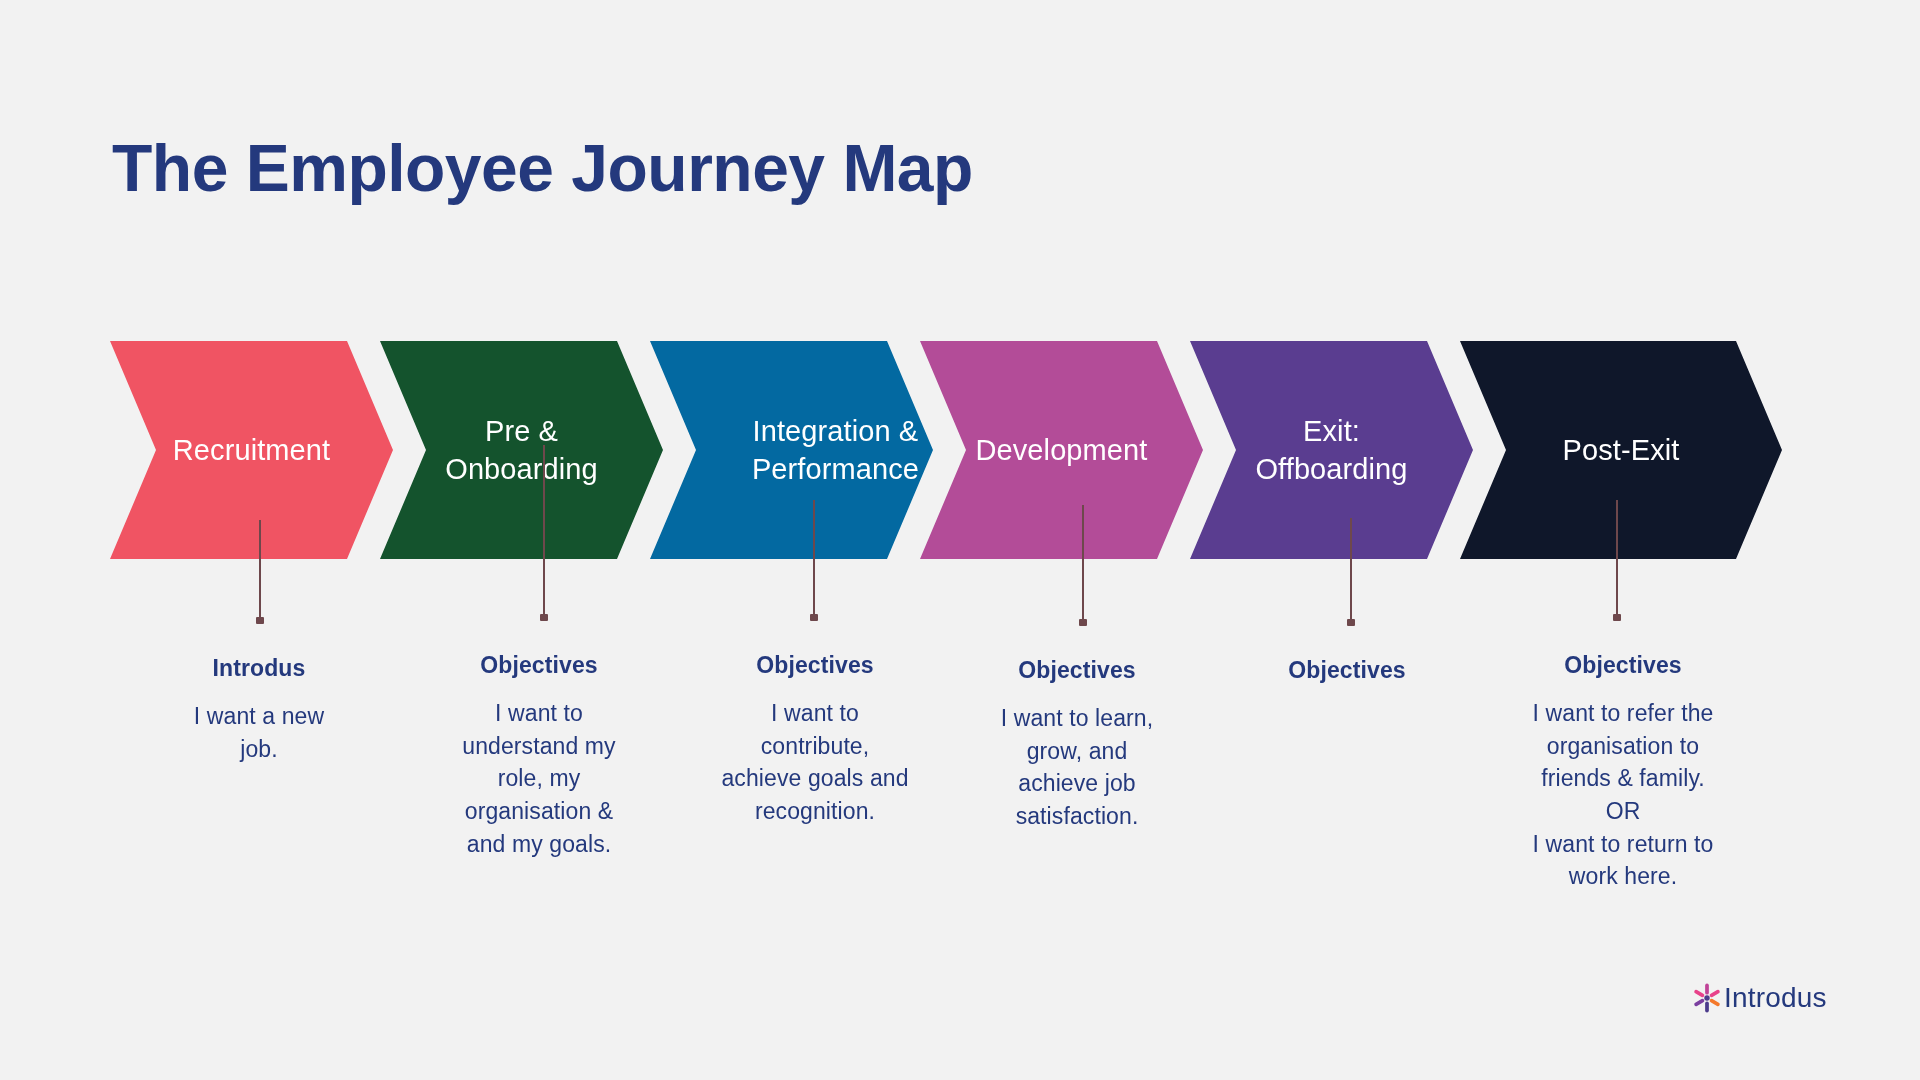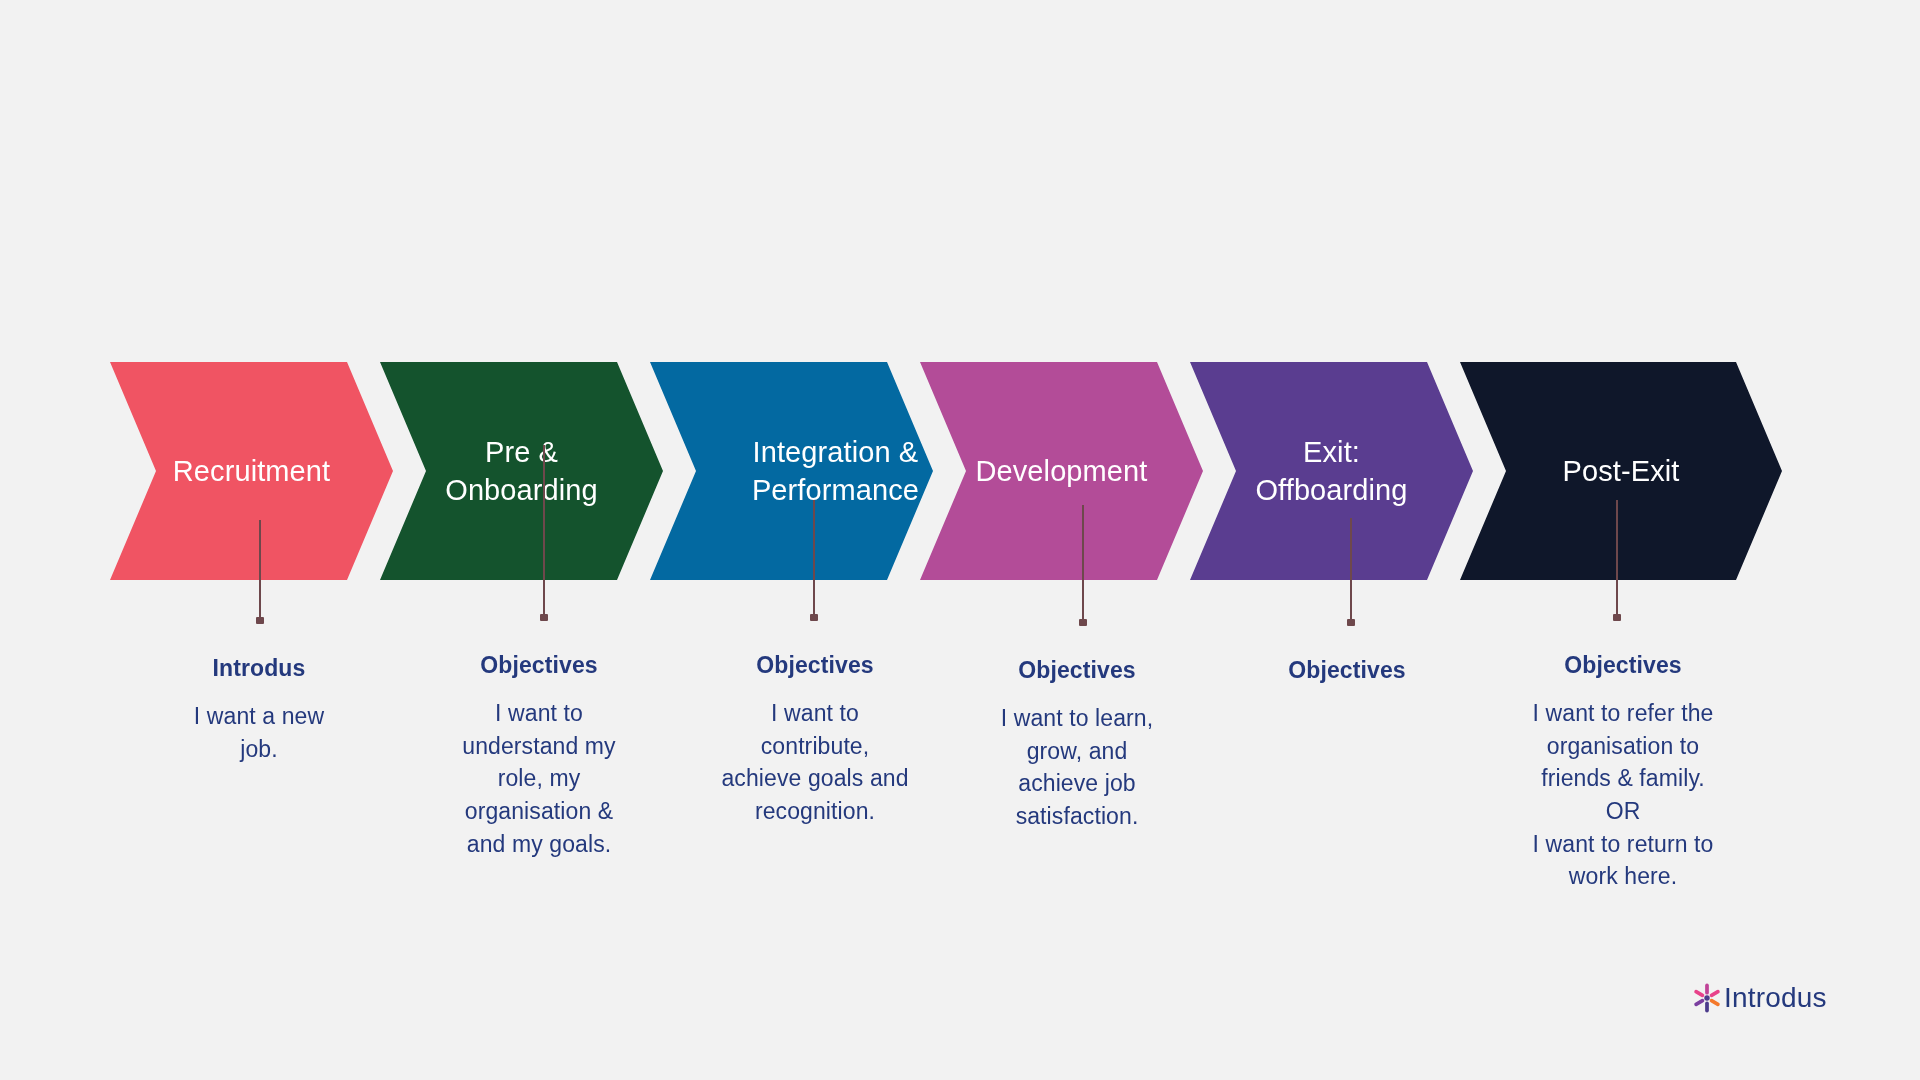--- a/index.html
+++ b/index.html
@@ -22,21 +22,21 @@
     font-size:66px;
     font-weight:bold;
     letter-spacing:-0.5px;
     color:#24397D;
     white-space:nowrap;
   }
 
   
   #chevron-band {
     position:absolute;
-    left:0px; top:362px;
+    left:0px; top:341px;
     width:1920px; height:218px;
   }
   .chevron {
     position:absolute;
     top:0;
     height:218px;
     display:flex;
     align-items:center;
     justify-content:center;
     text-align:center;
@@ -101,20 +101,21 @@
     font-weight:400;
     color:#24397D;
     letter-spacing:0.2px;
   }
 </style>
 </head>
 <body>
 
 <div id="stage">
 
+  <h1 id="page-title">The Employee Journey Map</h1>
 
   <div id="chevron-band">
       <div class="chevron" style="left: 110px; width: 283px; background: rgb(240, 84, 99); clip-path: polygon(0px 0px, calc(100% - 46px) 0px, 100% 50%, calc(100% - 46px) 100%, 0px 100%, 46px 50%);">
         <span class="chevron-label">Recruitment</span>
       </div>
       <div class="chevron" style="left: 380px; width: 283px; background: #14532d; clip-path: polygon(0px 0px, calc(100% - 46px) 0px, 100% 50%, calc(100% - 46px) 100%, 0px 100%, 46px 50%);">
         <span class="chevron-label">Pre &amp;
 Onboarding</span>
       </div>
       <div class="chevron" style="left: 650px; width: 283px; background: #0369a1; clip-path: polygon(0px 0px, calc(100% - 46px) 0px, 100% 50%, calc(100% - 46px) 100%, 0px 100%, 46px 50%); justify-content: flex-end;">

